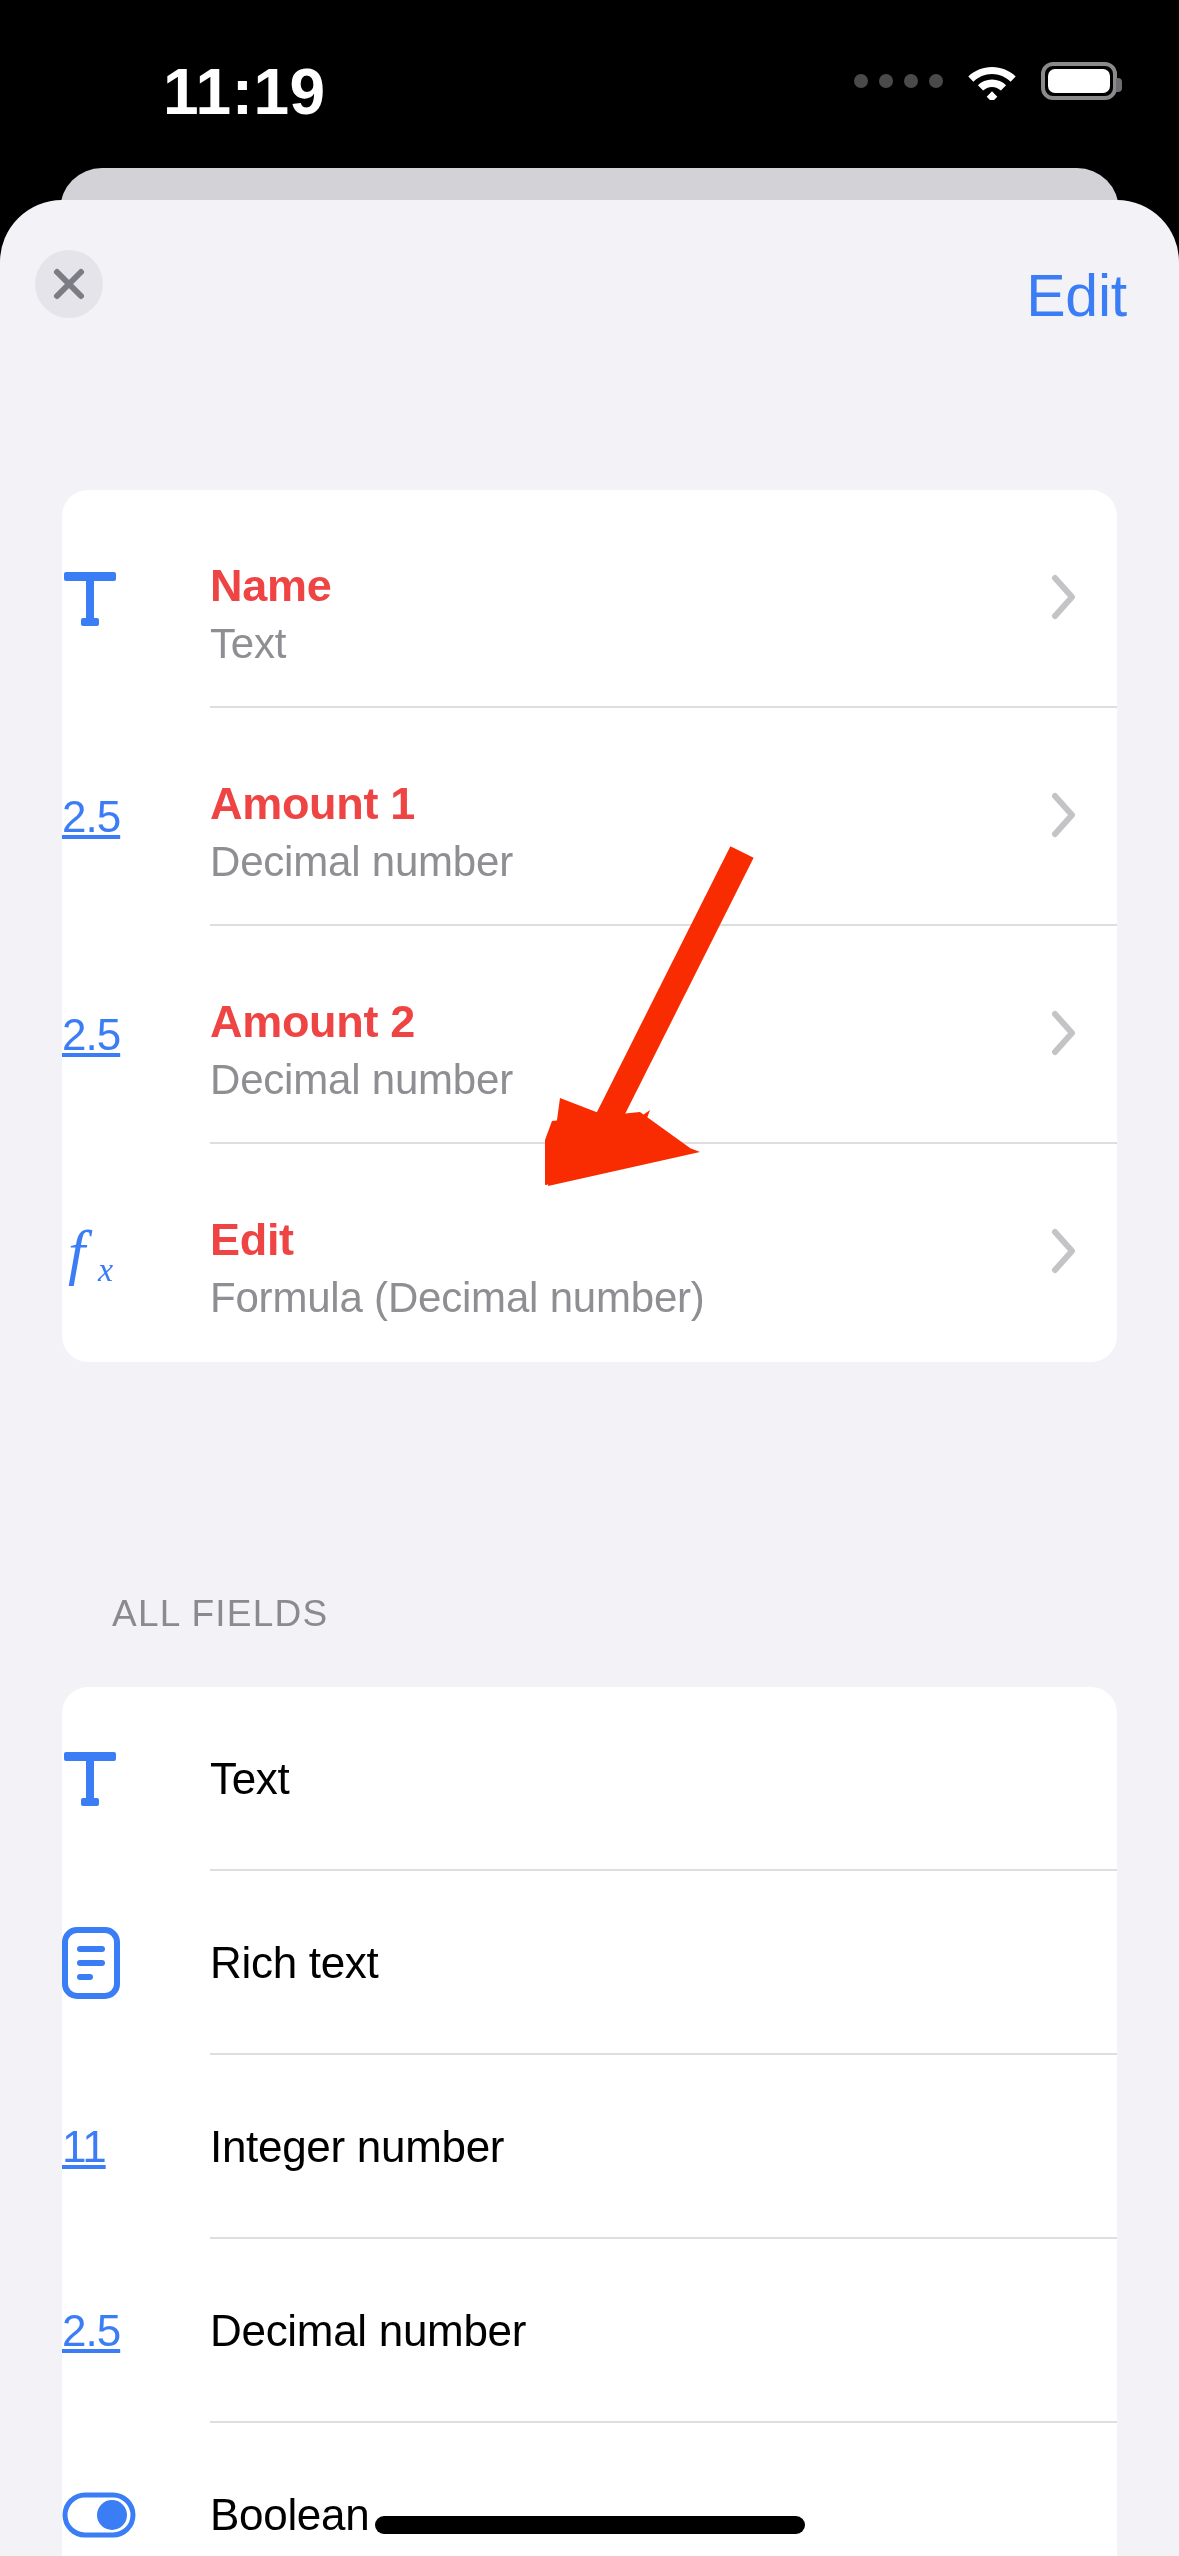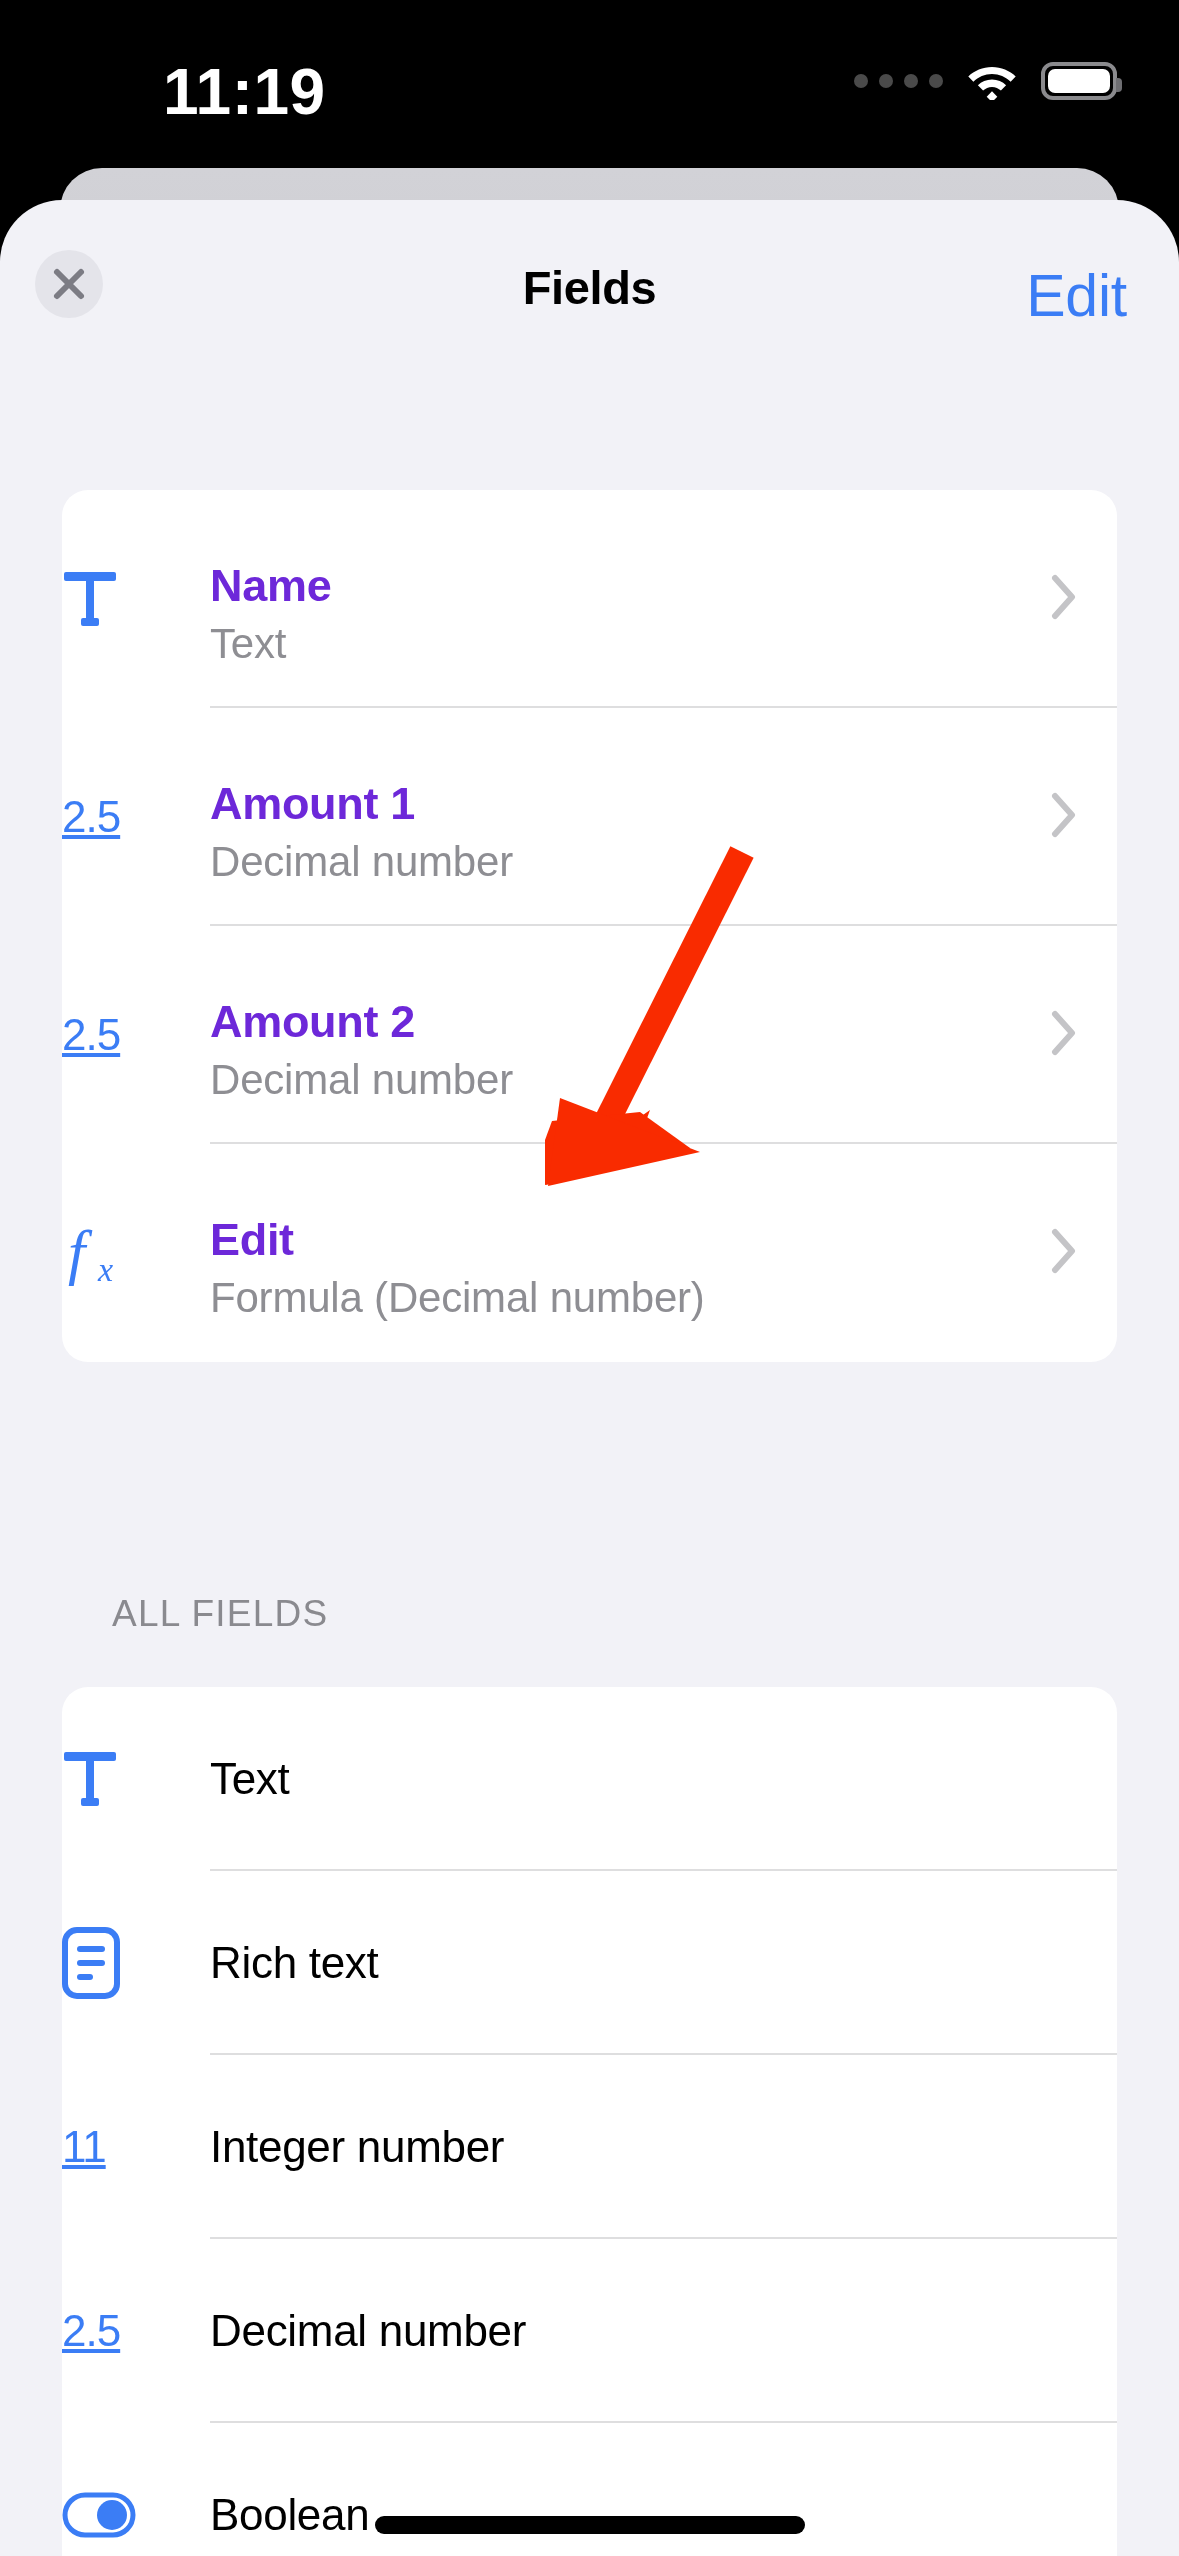--- a/index.html
+++ b/index.html
@@ -97,21 +97,21 @@
     flex:1 1 auto; display:flex; flex-direction:column; justify-content:center;
     padding-right:30px;
   }
   .row .sep{
     position:absolute; left:148px; right:0; bottom:0; height:2px; background:#dededf;
   }
   .row:last-child .sep{ display:none; }
 
   
   .row.two{ min-height:218px; }
-  .row.two .title{ font-size:45px; font-weight:700; color:#6d28d9; letter-spacing:-0.3px; line-height:1.18;margin-top:30px; }
+  .row.two .title{ font-size:45px; font-weight:700; color:#ef4444; letter-spacing:-0.3px; line-height:1.18;margin-top:30px; }
   .row.two .sub{ font-size:42px; color:#8e8e93; letter-spacing:-0.2px; line-height:1.22; margin-top:6px; }
 
   
   .row.one{ min-height:184px; }
   .row.one .title{ font-size:44px; color:#000; letter-spacing:-0.3px; }
 
   .chev{
     position:absolute; right:40px; top:50%; transform:translateY(-50%);
     color:#c4c4c7;
   }
@@ -168,21 +168,20 @@
 <div class="sheet">
 
   <div class="navbar">
     <div class="close-btn">
       <span>
         <svg width="36" height="36" viewBox="0 0 36 36">
           <path d="M6 6 L30 30 M30 6 L6 30" stroke="#7c7c84" stroke-width="6" stroke-linecap="round"></path>
         </svg>
       </span>
     </div>
-    <div class="nav-title">Fields</div>
     <div class="edit-btn">Edit</div>
   </div>
 
   <div class="card" id="card-current">
 
     <div class="row two">
       <div class="ic">
         <svg width="56" height="64" viewBox="0 0 56 64">
           <rect x="2" y="5" width="52" height="9" rx="2" fill="#3b7df5"></rect>
           <rect x="24" y="9" width="8" height="46" fill="#3b7df5"></rect>

